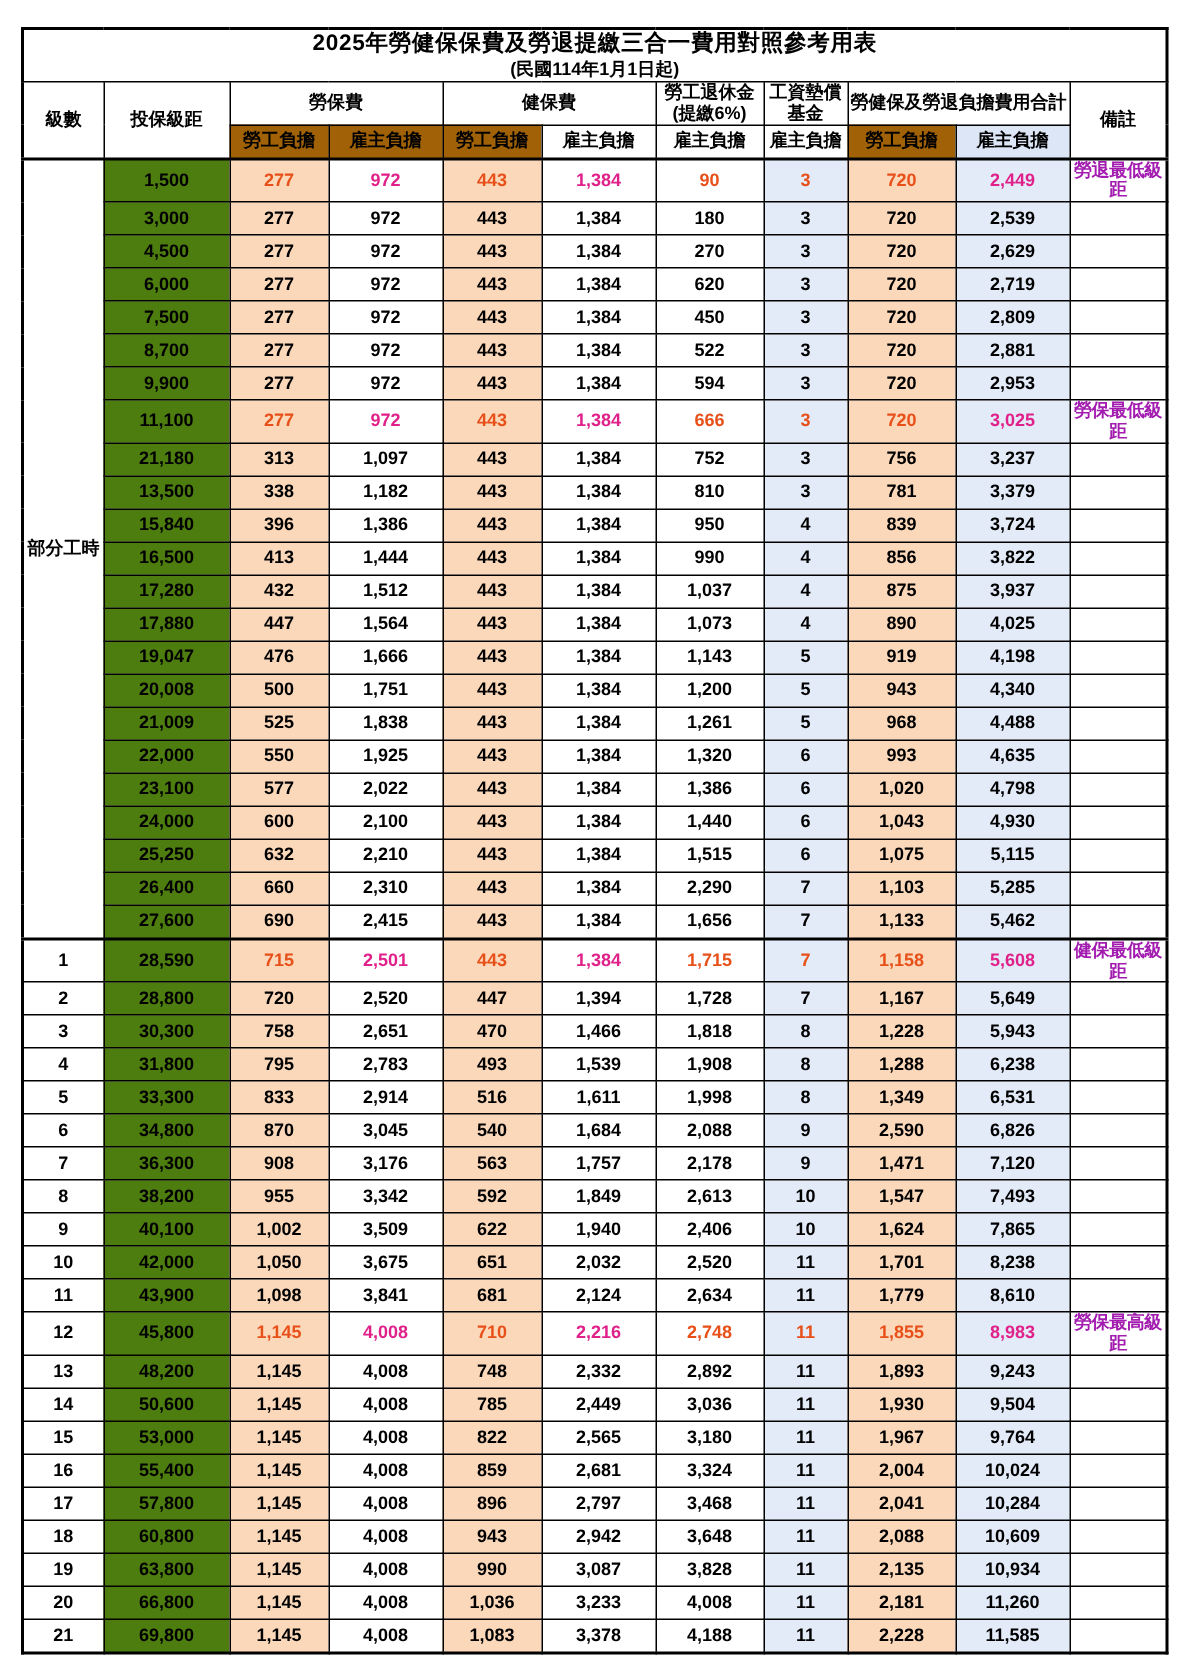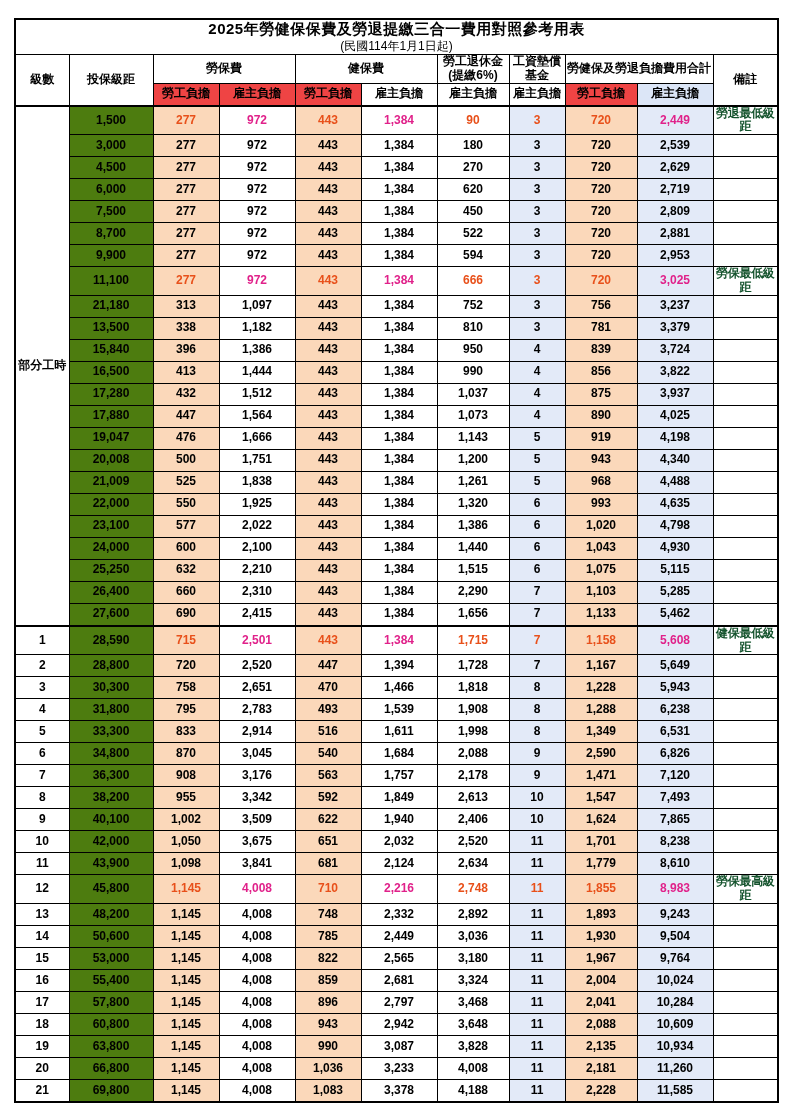--- a/index.html
+++ b/index.html
@@ -31,34 +31,34 @@
     font-weight:bold;
     height:21px;
   }
   
   .title-cell{
     border:1px solid #000;
     padding:6px 0 6px 0;
     height:auto;
   }
   .title-main{font-size:15px;font-weight:bold;letter-spacing:.5px;}
-  .title-sub{font-size:12px;font-weight:normal;margin-top:3px;}
+  .title-sub{font-size:12px;font-weight:bold;margin-top:3px;}
   
   .hdr{font-size:12.5px;font-weight:bold;height:24px;}
   .hdr-sm{font-size:11px;font-weight:bold;line-height:1.1;}
-  .sub-orange{background:#ef4444;font-size:11.5px;height:19px;}
+  .sub-orange{background:#a16207;font-size:11.5px;height:19px;}
   .sub-plain{background:#ffffff;font-size:11.5px;height:19px;}
   .sub-blue{background:#dce6f7;font-size:11.5px;height:19px;}
   
   .c-lev{background:#ffffff;font-size:12.5px;}
   .c-sal{background:#4d7c0f;font-size:13px;}
   .c-or{background:#fbd8ba;}
   .c-wh{background:#ffffff;}
   .c-bl{background:#e3eaf8;}
-  .c-note{background:#ffffff;font-size:9px;color:#14532d;font-weight:bold;letter-spacing:-.3px;}
+  .c-note{background:#ffffff;font-size:9px;color:#a21caf;font-weight:bold;letter-spacing:-.3px;}
   
   .hl-or{color:#e8501a;}
   .hl-mg{color:#e0218a;}
   .hl-row td{font-size:13px;}
   .vert-label{
     font-size:12.5px;
     writing-mode:horizontal-tb;
     margin-top:37px;
   }
   .thick-top{border-top:2px solid #000 !important;}

